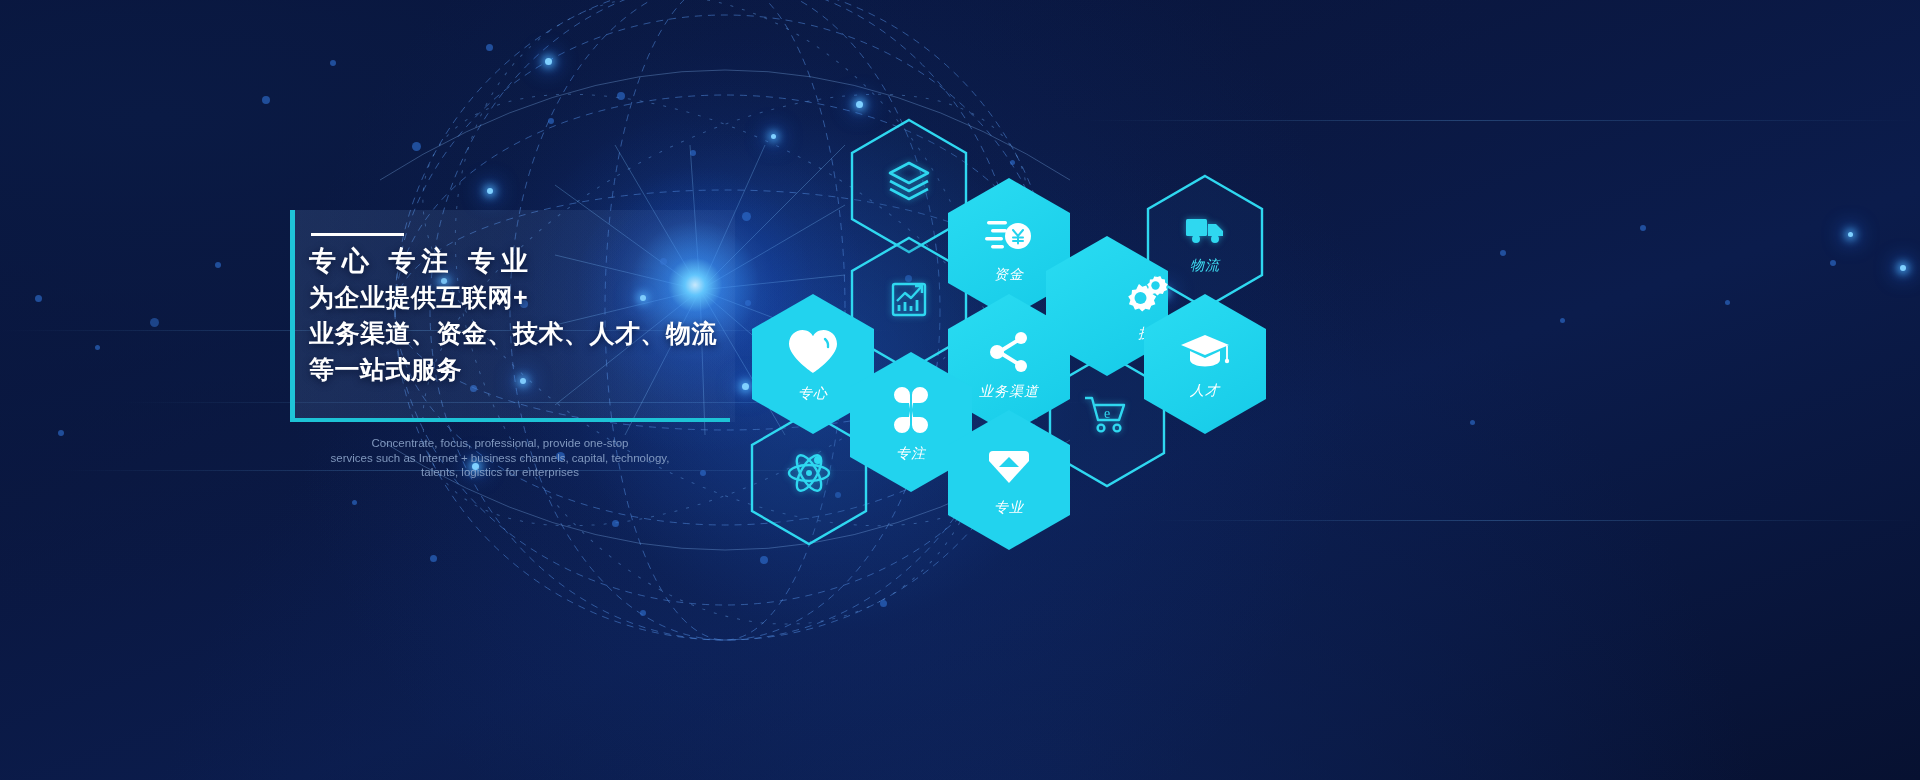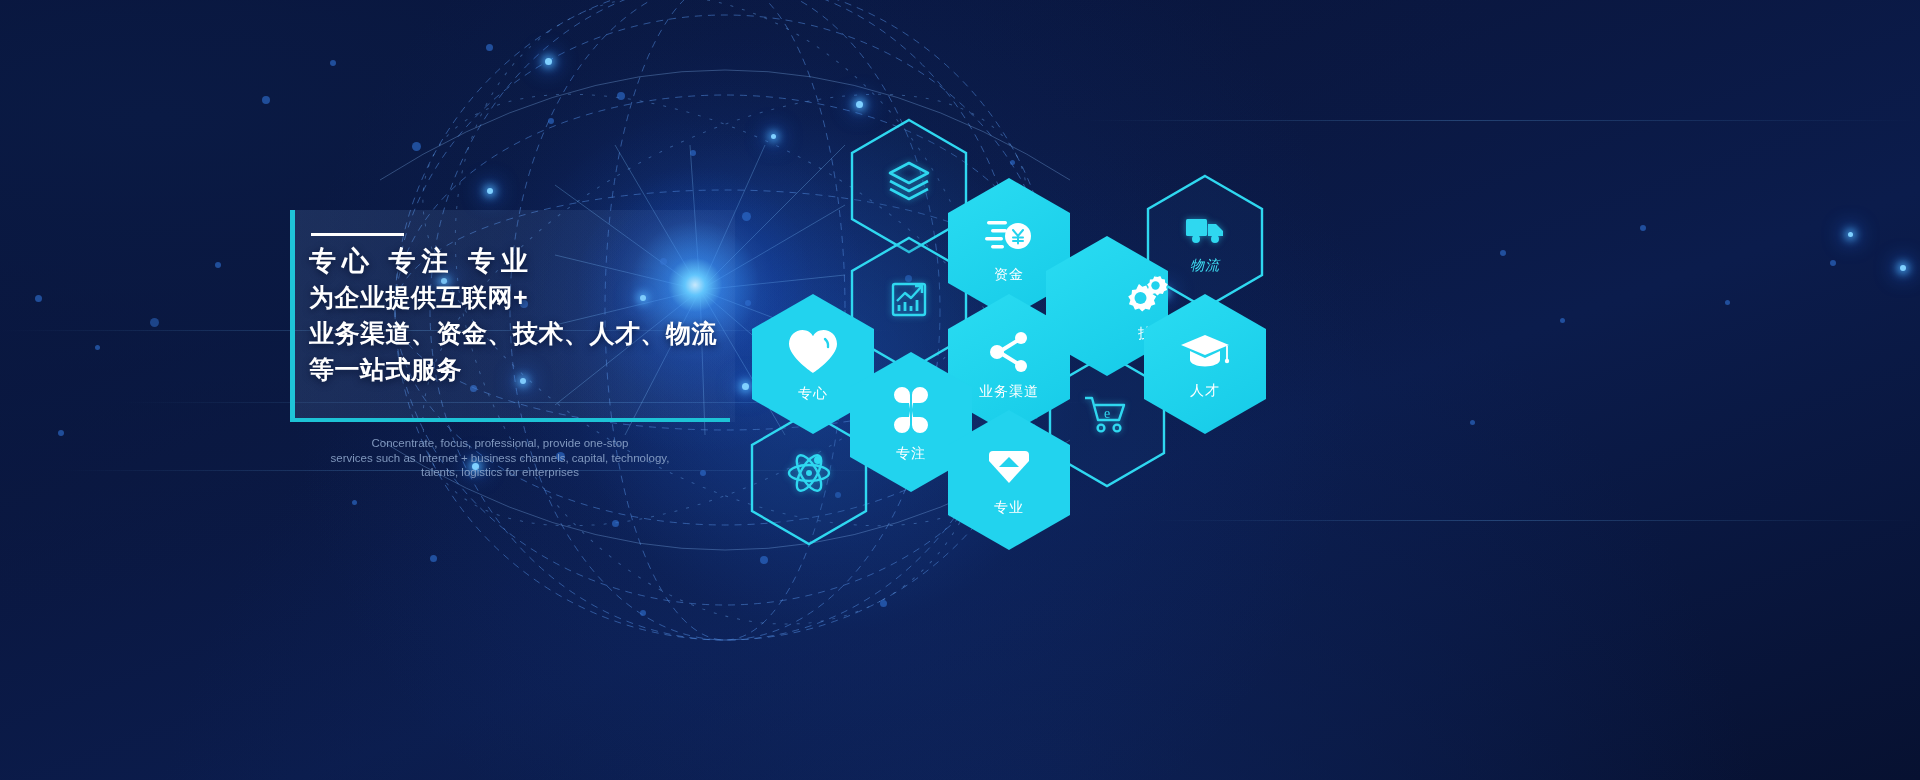--- a/index.html
+++ b/index.html
@@ -36,21 +36,21 @@
   #headline{position:absolute;left:309px;top:243px;width:470px;color:#fff;font-weight:700;
     letter-spacing:1px;line-height:36px;text-shadow:0 2px 7px rgba(0,12,40,.75);}
   #headline .l1{font-size:27px;letter-spacing:6px;}
   #headline .l2,#headline .l3,#headline .l4{font-size:25px;letter-spacing:.5px;}
   #subtitle{position:absolute;left:300px;top:436px;width:400px;text-align:center;
     color:#8fa7cc;font-size:11.5px;line-height:14.5px;opacity:.88;}
 
   
   .hex{position:absolute;display:flex;flex-direction:column;align-items:center;
     justify-content:center;clip-path:polygon(50% 0%,100% 25%,100% 75%,50% 100%,0% 75%,0% 25%);}
-  .hex.fill{background:#22d3ee;}
+  .hex.fill{background:#22d3ee;font-style:italic;}
   .hex.fill.f2{background:linear-gradient(150deg,#2adcf2 0%,#16cbe8 100%);}
   .hex.out{background:transparent;clip-path:none;}
   .hexsvg{position:absolute;inset:0;width:100%;height:100%;}
   .hex .ic{position:relative;display:block;}
   .hex .lb{position:relative;margin-top:7px;font-size:14px;letter-spacing:1px;line-height:1;}
   .hex.fill .lb{color:#ffffff;}
   .hex.out .lb{color:#3fe0f5;}
   .hex.out .ic svg{filter:drop-shadow(0 0 3px rgba(40,200,240,.55));}
 </style>
 </head>

